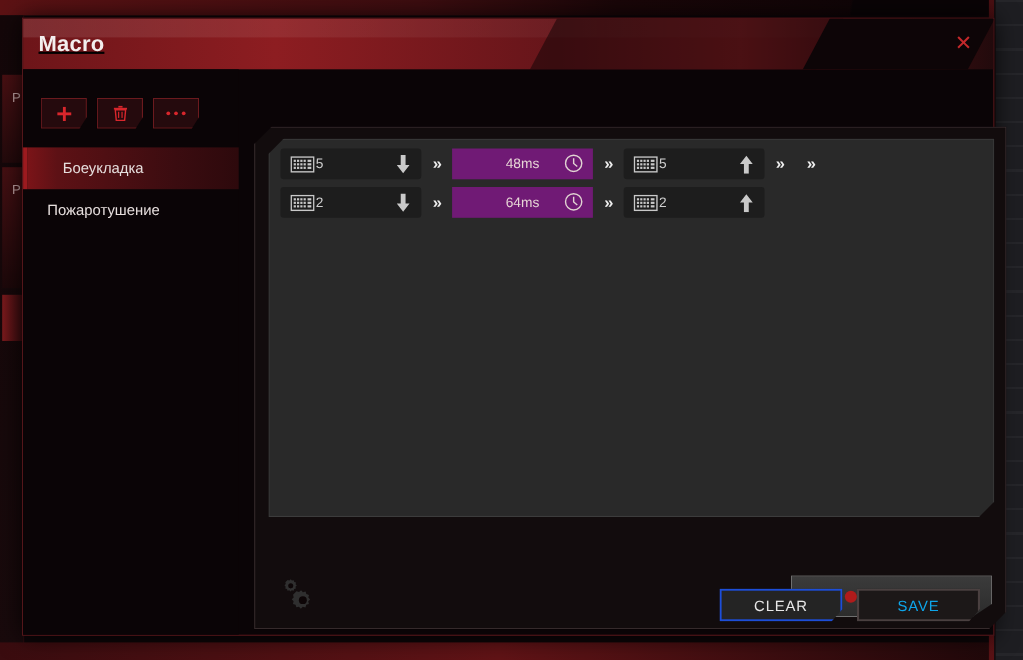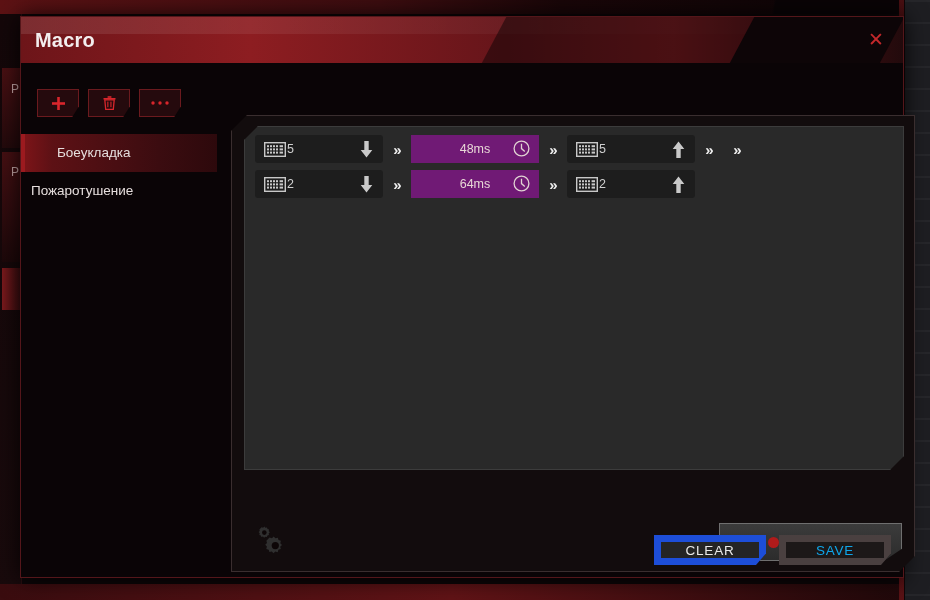--- a/index.html
+++ b/index.html
@@ -68,20 +68,21 @@
     width: 884px; height: 562px;
     background: #0a0406;
     border: 1px solid #54161a;
     box-shadow: 0 0 22px rgba(0,0,0,.85);
   }
   .dlg-title {
     position: relative;
     height: 46px;
     background: linear-gradient(90deg,#6d1519 0%, #8d1d21 26%, #66151a 55%, #8c1d22 74%, #4d1014 88%, #220a0c 100%);
     overflow: hidden;
+    text-decoration: underline;
   }
   .dlg-title .slash1 {
     position:absolute; right: 150px; top:-10px; width: 260px; height: 70px;
     background: rgba(20,6,8,.55); transform: skewX(-28deg);
   }
   .dlg-title .slash2 {
     position:absolute; right: 12px; top:-10px; width: 150px; height: 70px;
     background: #0d0507; transform: skewX(-28deg);
   }
   .dlg-title .sheen {
@@ -117,21 +118,21 @@
     color: #d8262c;
     display: flex; align-items: center; justify-content: center;
     font-size: 14px; cursor: pointer;
     clip-path: polygon(0 0, 100% 0, 100% 62%, 84% 100%, 0 100%);
   }
   .tbtn svg { display:block; }
 
   #macro-list { margin-top: 17px; }
   .macro-item {
     height: 38px; line-height: 38px;
-    padding-left: 10px;
+    padding-left: 22px;
     font-size: 13.5px; color: #e6dedd;
     cursor: pointer;
   }
   .macro-item.selected {
     background: linear-gradient(90deg,#7b1418 0%, #5d1115 14%, #3b0c10 70%, #2d090c 100%);
     border-left: 4px solid #9c1a1f;
     padding-left: 32px;
   }
 
   
@@ -193,21 +194,21 @@
   #record-label { color: #e9e9e9; font-size: 14px; letter-spacing: .6px; }
 
   
   #dialog-footer {
     position: absolute; right: 12px; bottom: 12px;
     display: flex; gap: 13px;
   }
   .foot-btn {
     width: 112px; height: 30px;
     background: #242424;
-    border: 7px solid #1d4ed8;
+    border: 2px solid #1d4ed8;
     color: #e8e8e8; font-size: 13.5px; letter-spacing: .8px;
     display: flex; align-items: center; justify-content: center;
     cursor: pointer;
     clip-path: polygon(0 0, 100% 0, 100% 62%, 91% 100%, 0 100%);
   }
   .foot-btn.disabled {
     background: #1c1818; border-color: #4a4040; color: #0ea5e9; cursor: default;
   }
 </style>
 </head>

